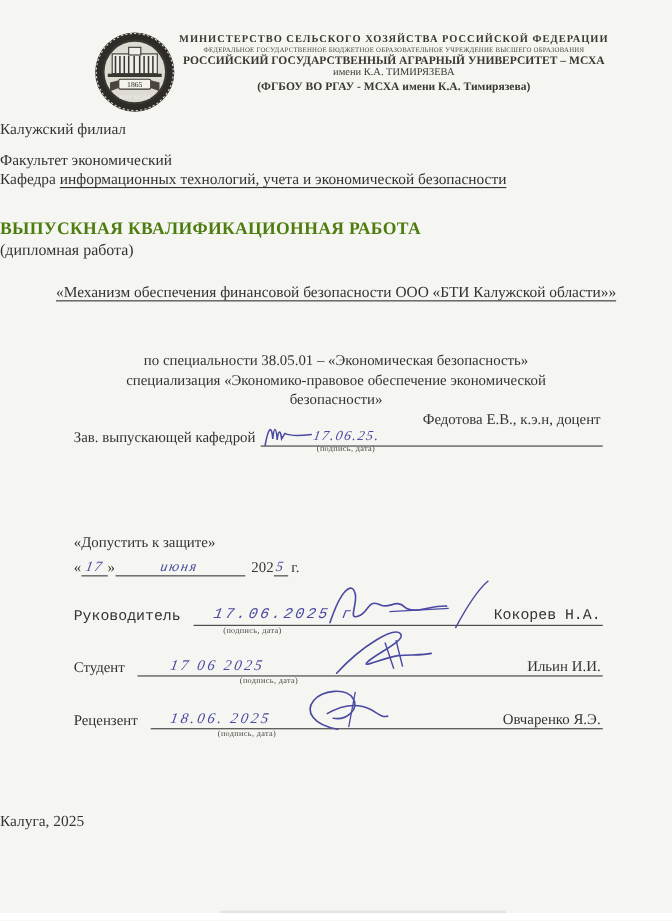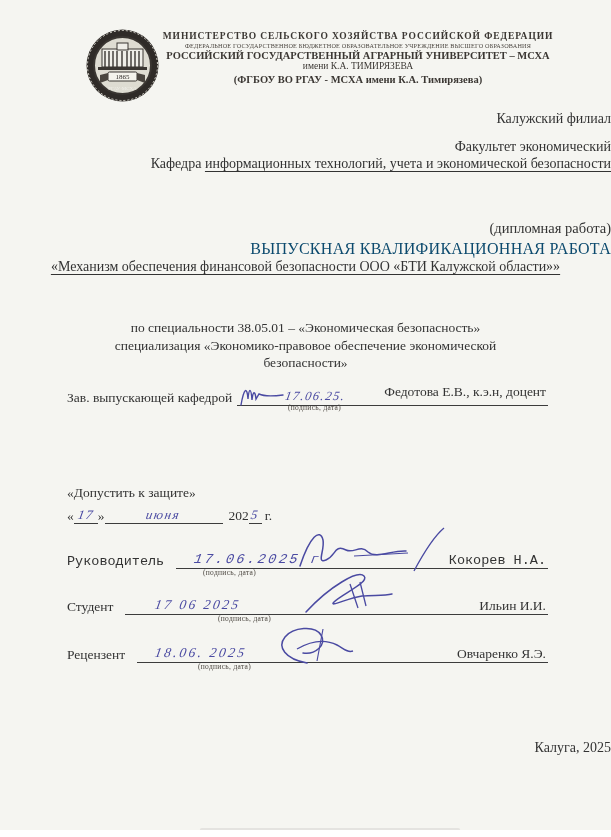--- a/index.html
+++ b/index.html
@@ -17,44 +17,44 @@
   .logo{position:absolute;left:84px;top:27px;width:77px;height:77px;}
 
   
   .hdr{position:absolute;left:153px;top:31px;width:410px;text-align:center;color:#3b3733;}
   .hdr .l1{font-size:9.5px;font-weight:bold;letter-spacing:.9px;}
   .hdr .l2{font-size:6.2px;letter-spacing:.2px;margin-top:1px;color:#4a453f;}
   .hdr .l3{font-size:10.5px;font-weight:bold;margin-top:1px;}
   .hdr .l4{font-size:9.5px;font-weight:normal;}
   .hdr .l5{font-size:10.5px;font-weight:bold;margin-top:3px;}
 
-  .cl{position:absolute;left:0;width:611px;text-align:right;}
+  .cl{position:absolute;left:0;width:611px;text-align:left;}
   .branch{top:111px;font-size:14px;}
   .faculty{top:139px;font-size:14px;}
   .department{top:156px;font-size:14px;}
   .u{text-decoration:underline;text-underline-offset:3px;text-decoration-thickness:1px;}
 
-  .work-title{top:200px;font-size:16px;font-weight:normal;letter-spacing:.3px;color:#0c4a6e;margin-top:40px;}
+  .work-title{top:200px;font-size:16px;font-weight:bold;letter-spacing:.3px;color:#4d7c0f;}
   .work-subtitle{top:220px;font-size:14.5px;}
 
   .theme{position:absolute;left:48px;top:257px;width:515px;text-align:center;
          font-size:14px;line-height:19px;text-decoration:underline;
          text-underline-offset:3px;}
 
   .spec{position:absolute;left:103px;top:319px;width:405px;text-align:center;
         font-size:13.5px;line-height:17.5px;}
 
   
   .head-row{position:absolute;left:67px;right:63px;top:381px;display:flex;
             align-items:flex-end;font-size:13.5px;white-space:nowrap;}
   .head-row .lbl{padding-right:5px;}
   .head-seg{flex:1;border-bottom:1px solid #3c3c3c;display:flex;align-items:flex-end;position:relative;height:24px;}
   .head-seg .scrawl{position:absolute;left:2px;bottom:-3px;}
   .head-seg .hand{position:absolute;left:48px;bottom:1px;}
-  .head-seg .nm{position:absolute;right:2px;bottom:5px;}
+  .head-seg .nm{position:absolute;right:2px;bottom:16px;}
   .caption{position:absolute;font-size:7.5px;color:#4a453f;letter-spacing:.3px;}
   .cap-head{left:288px;top:403px;}
 
   .hand{color:#4a4aa2;font-style:italic;font-size:12.5px;letter-spacing:1.5px;
         transform:skewX(-10deg);white-space:nowrap;}
 
   
   .admission{position:absolute;left:67px;top:485px;font-size:13.5px;}
   .adm-date{display:flex;align-items:flex-end;margin-top:3px;height:20px;}
   .seg-u{border-bottom:1px solid #3c3c3c;text-align:center;position:relative;}

